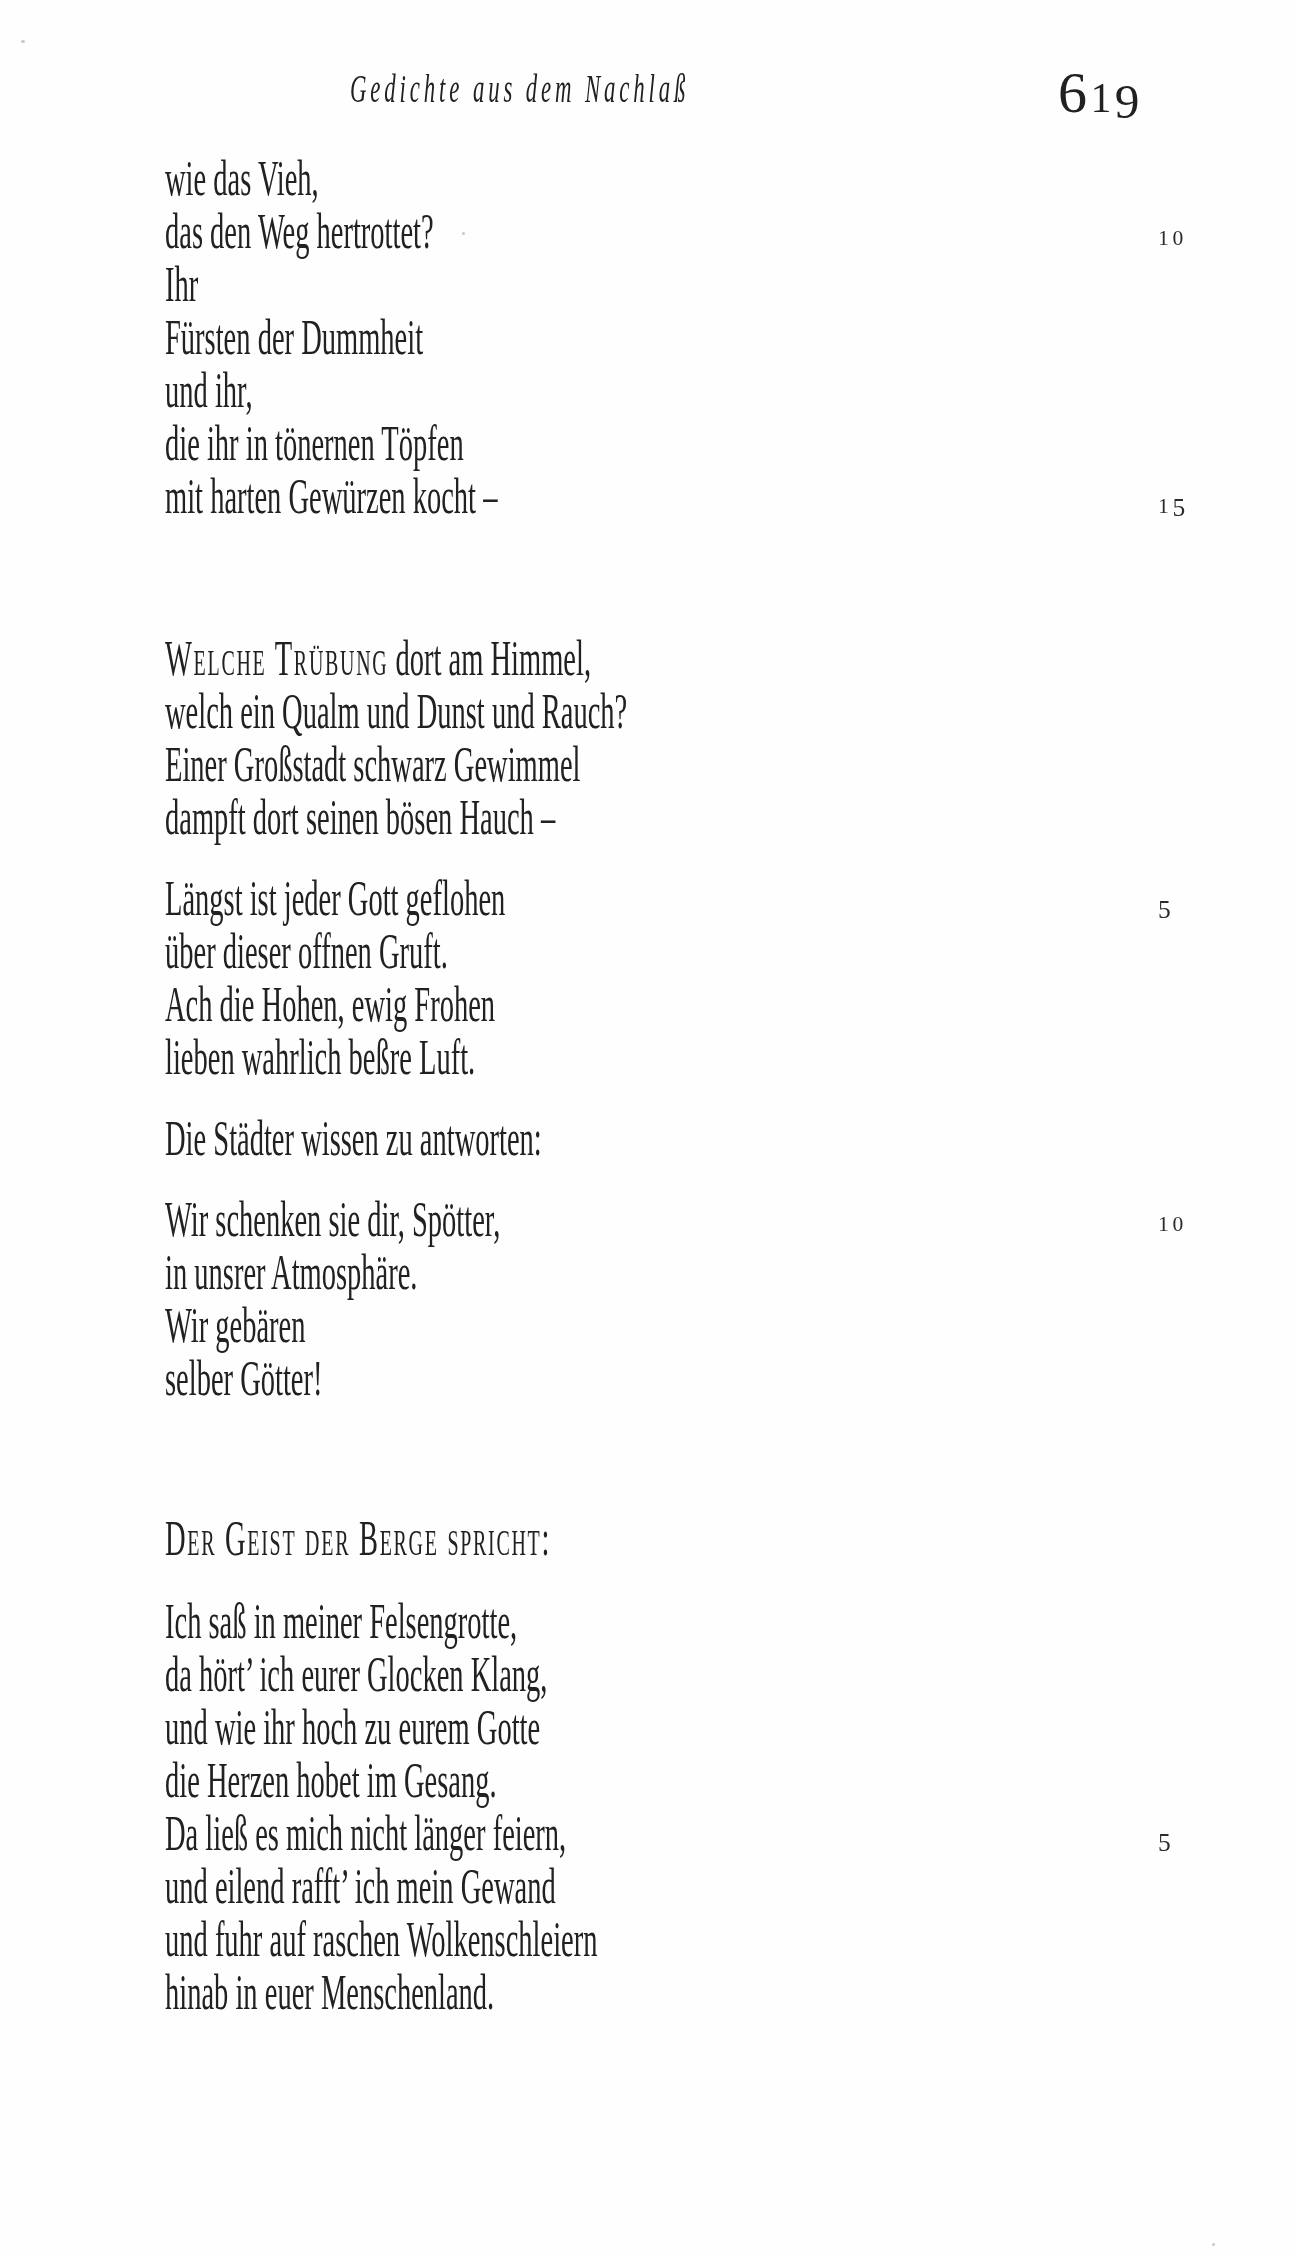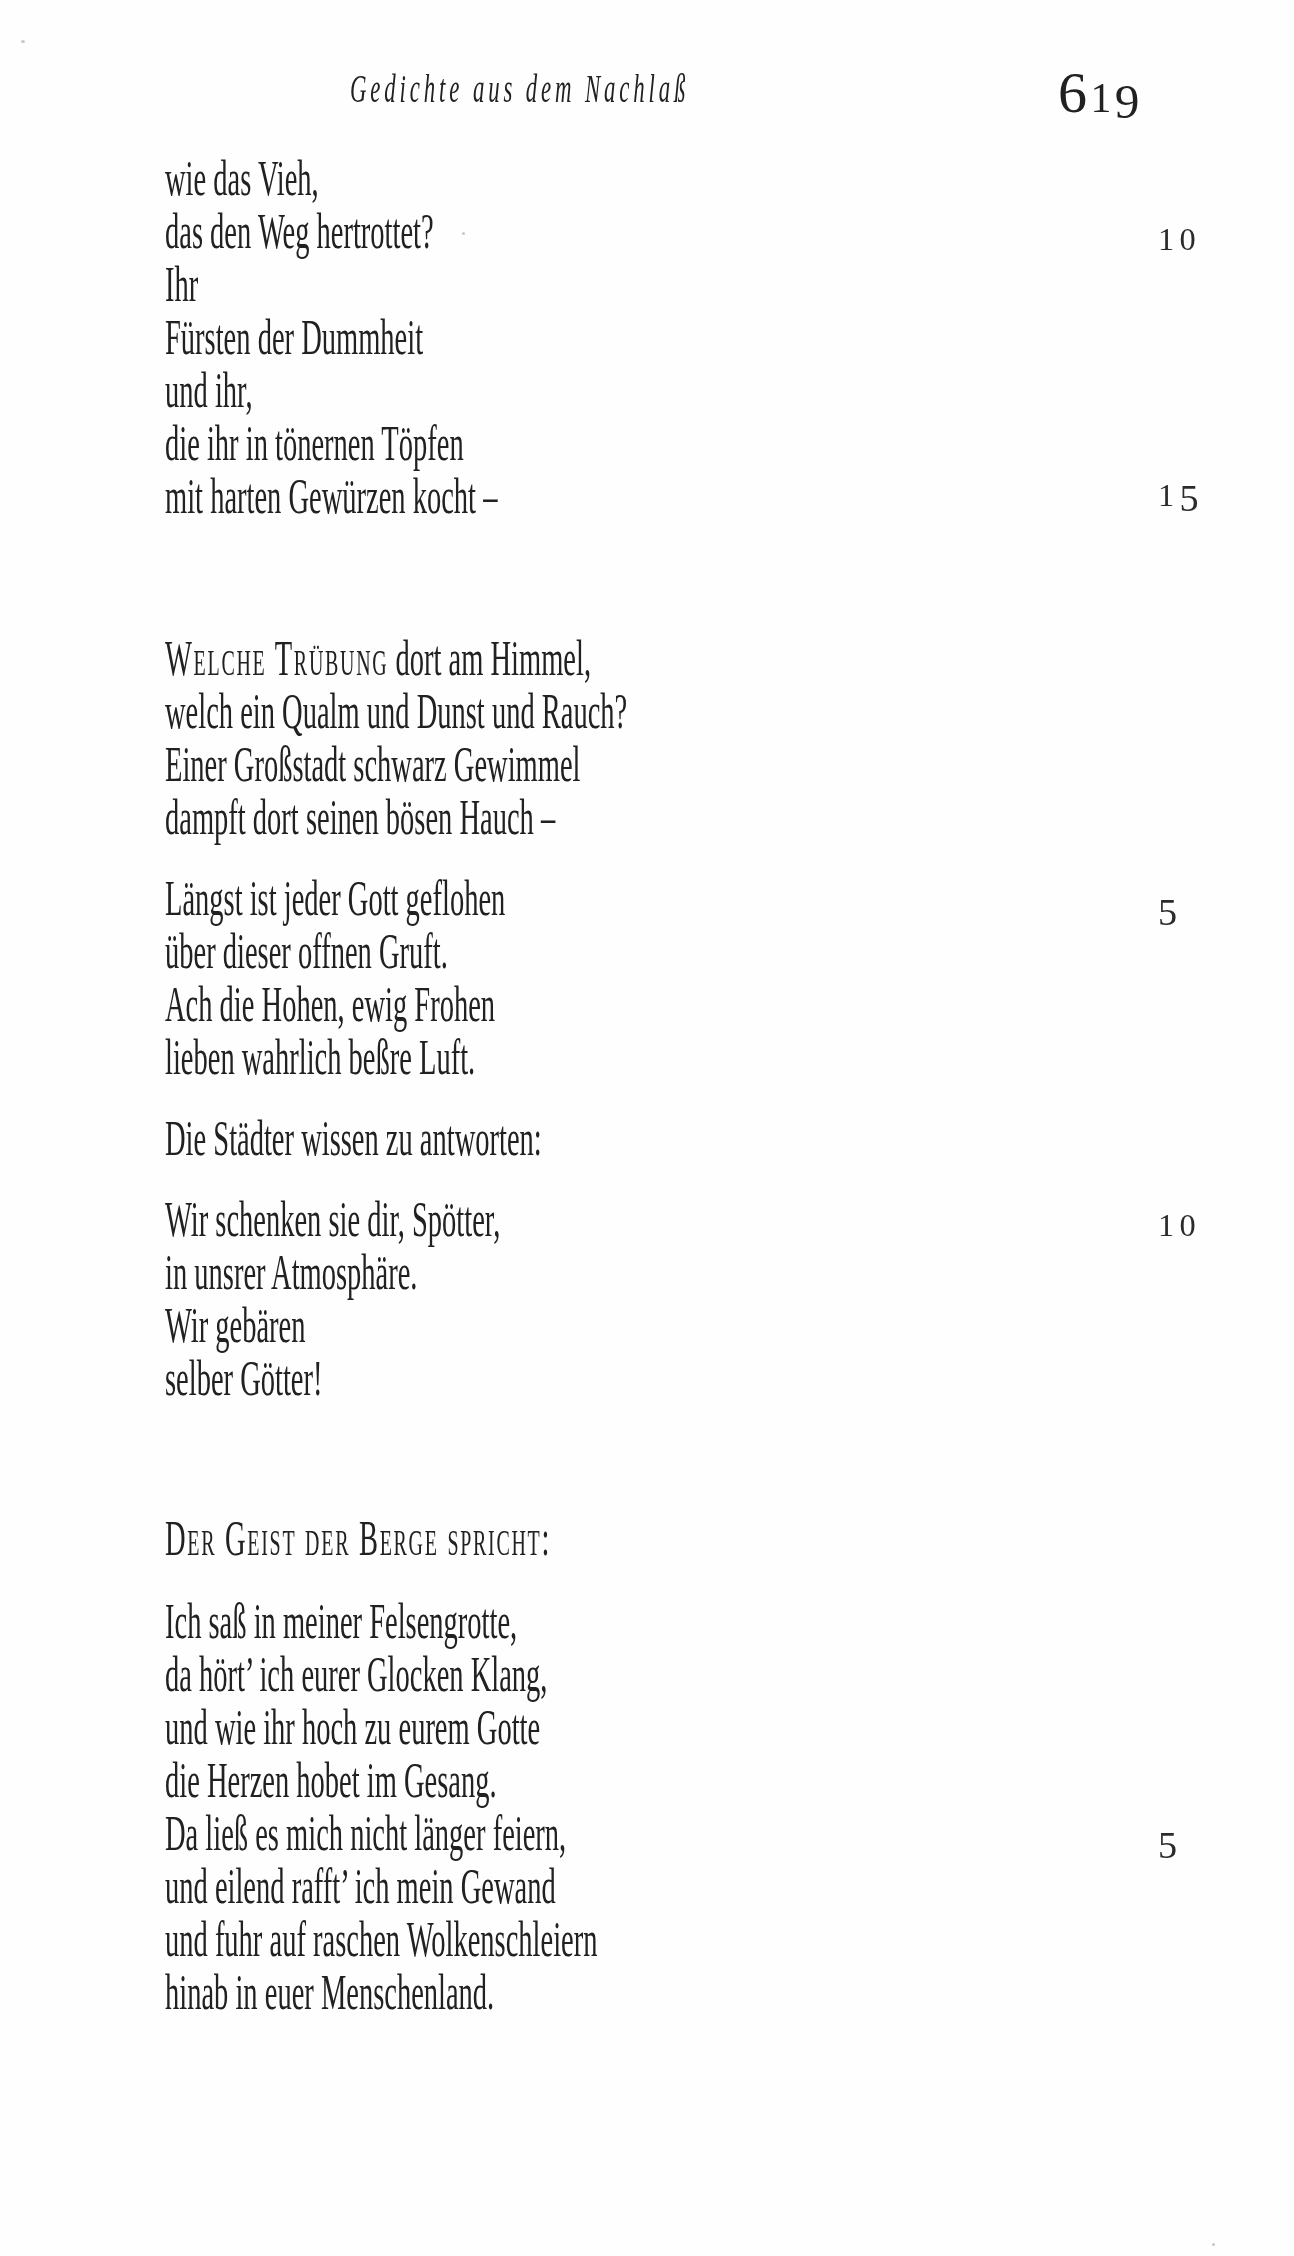--- a/index.html
+++ b/index.html
@@ -22,25 +22,25 @@
   .runtitle {
     font-size: 40px; line-height: 42px; font-style: italic;
     letter-spacing: .17em; white-space: nowrap;
   }
   .pagenum {
     position: absolute; left: 1058px; top: 70px;
     font-size: 58px; line-height: 46px; letter-spacing: .06em;
   }
   .margin-num {
     position: absolute; left: 1158px;
-    font-size: 45px; line-height: 34px; letter-spacing: .12em;
+    font-size: 30px; line-height: 34px; letter-spacing: .12em;
     color: #2b2b2b;
   }
   .mn-1 { top: 218px; }
-  .mn-2 { top: 474px; }
+  .mn-2 { top: 486px; }
   .mn-3 { top: 888px; }
   .mn-4 { top: 1204px; }
   .mn-5 { top: 1821px; }
   
   .d-xh  { font-size: .72em; }
   .d-asc { font-size: 1em; }
   .d-desc{ font-size: .85em; position: relative; top: .13em; }
   
   .speck { position: absolute; background: #9a9a9a; opacity: .55; border-radius: 50%; }
   .speck.s1 { left: 21px; top: 40px; width: 4px; height: 3px; }

